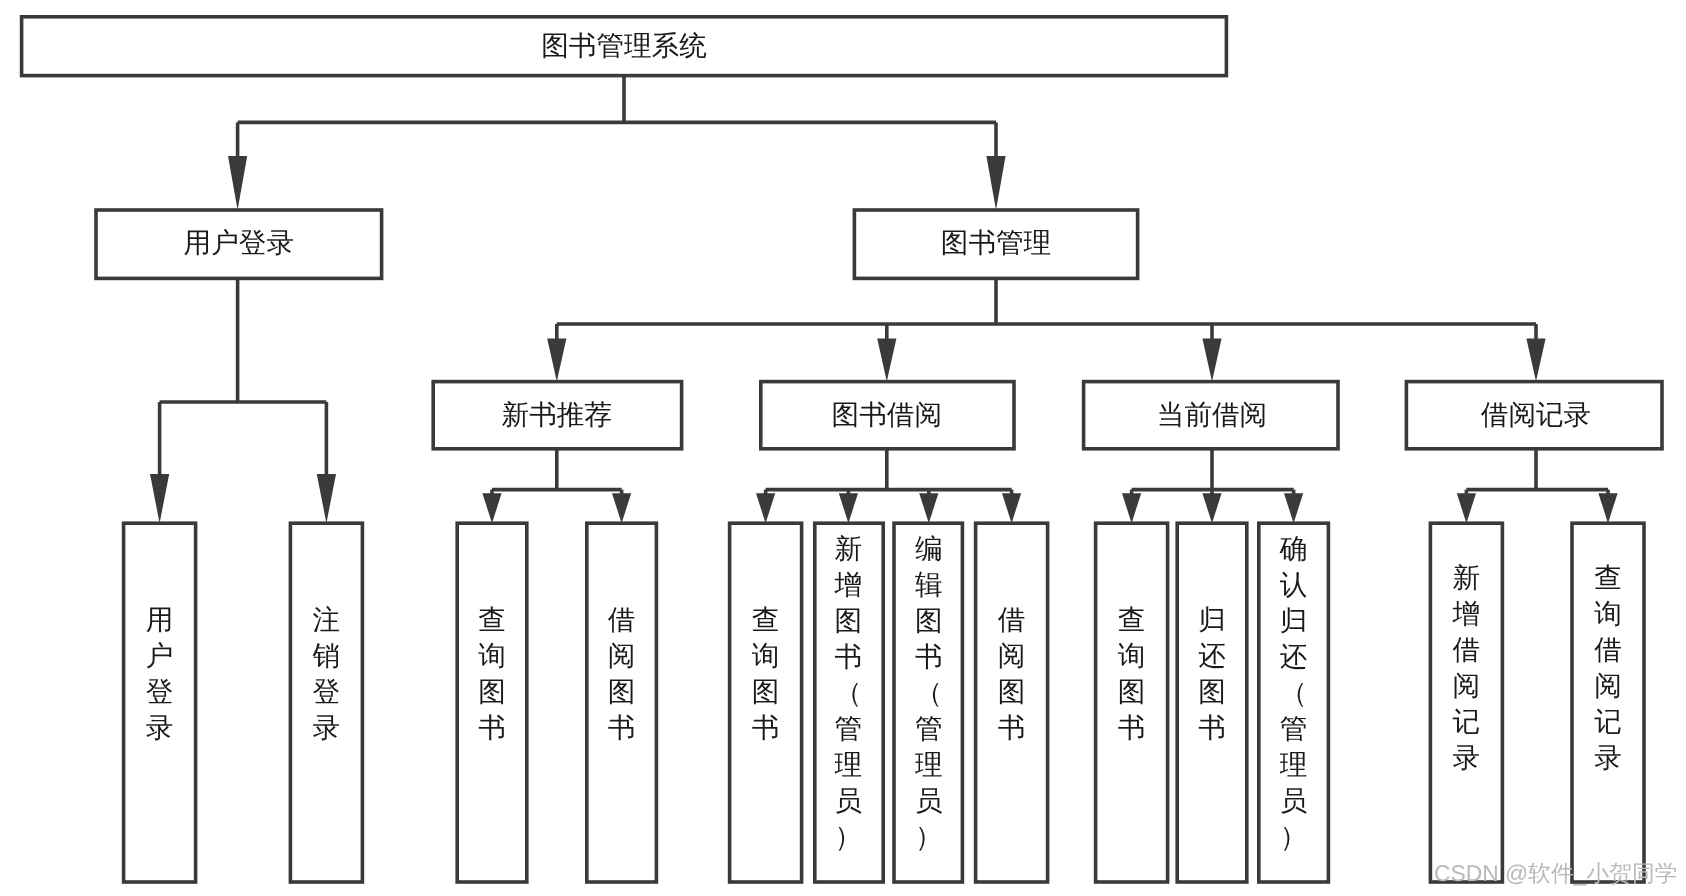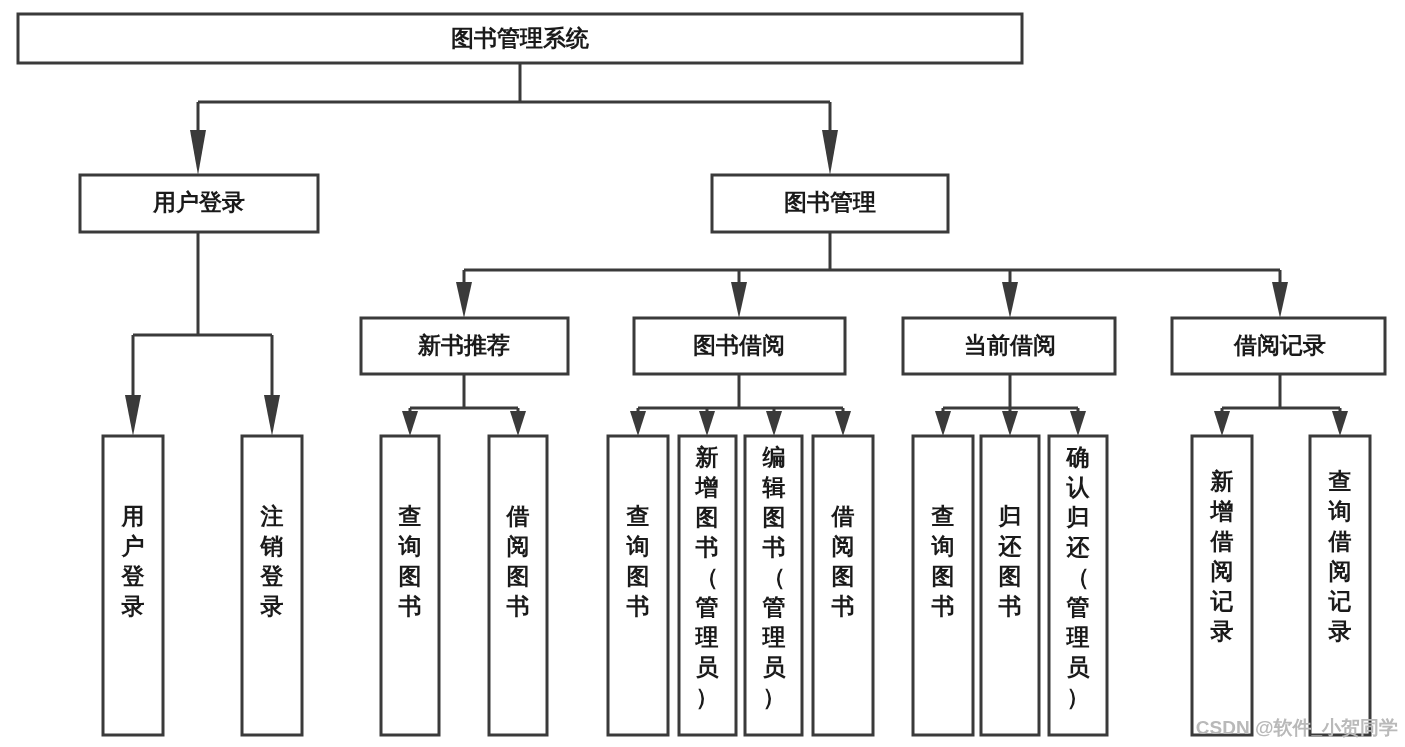--- a/index.html
+++ b/index.html
@@ -12,21 +12,20 @@
     height: 747px;
     font-family: "Liberation Sans", "DejaVu Sans", sans-serif;
     overflow: hidden;
     position: relative;
   }
   #diagram-root {
     position: absolute;
     left: 0; top: 0;
     width: 1405px;
     height: 747px;
-    font-weight: bold;
   }
   svg.flow {
     display: block;
     width: 1405px;
     height: 747px;
   }
   .node-box {
     fill: #ffffff;
     stroke: #3a3a3a;
     stroke-width: 3;

